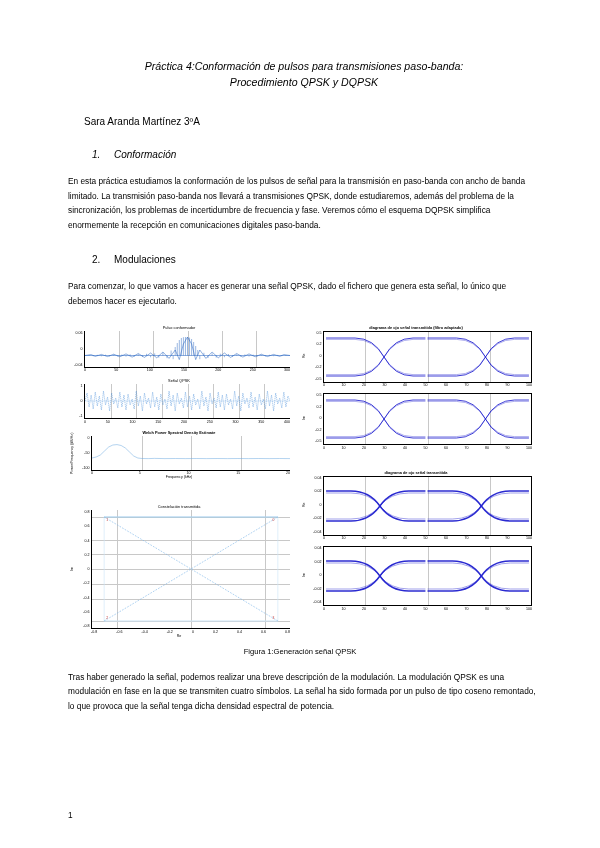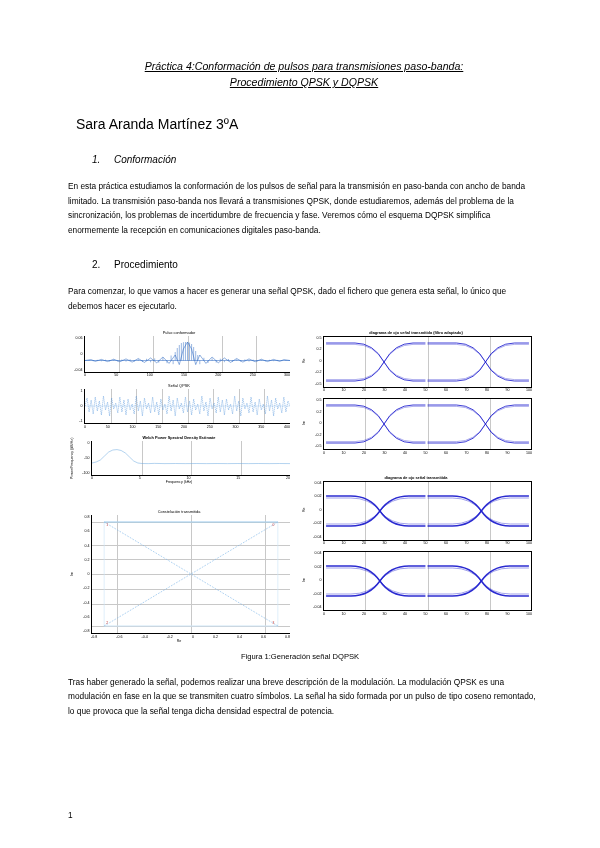--- a/index.html
+++ b/index.html
@@ -29,25 +29,24 @@
   }
   .doc-title {
     text-align: center;
     font-style: italic;
     font-size: 10.6px;
     line-height: 16px;
     margin: 28px auto 0 auto;
     width: 400px;
   }
   .doc-title span {
-    text-decoration: underline;
   }
   .author {
-    font-size: 14px;
-    margin: 26px 0 0 8px;
+    font-size: 10px;
+    margin: 26px 0 0 16px;
   }
   .section-heading {
     font-size: 10px;
     margin: 22px 0 0 0;
     padding-left: 24px;
   }
   .section-heading.italic {
     font-style: italic;
   }
   .section-heading .num {
@@ -178,21 +177,21 @@
 
   <div class="author">Sara Aranda Martínez 3ºA</div>
 
   <div class="section-heading italic">
     <span class="num">1.</span><span>Conformación</span>
   </div>
 
   <p class="body-text">En esta práctica estudiamos la conformación de los pulsos de señal para la transmisión en paso-banda con ancho de banda limitado. La transmisión paso-banda nos llevará a transmisiones QPSK, donde estudiaremos, además del problema de la sincronización, los problemas de incertidumbre de frecuencia y fase. Veremos cómo el esquema DQPSK simplifica enormemente la recepción en comunicaciones digitales paso-banda.</p>
 
   <div class="section-heading">
-    <span class="num">2.</span><span>Procedimiento</span>
+    <span class="num">2.</span><span>Modulaciones</span>
   </div>
 
   <p class="body-text">Para comenzar, lo que vamos a hacer es generar una señal QPSK, dado el fichero que genera esta señal, lo único que debemos hacer es ejecutarlo.</p>
 
   <div class="figure">
 
     <div class="fig-col left">
 
       <div class="panel">
         <div class="chart-title">Pulso conformador</div>
@@ -583,18 +582,18 @@
           <span>60</span>
             <span>70</span>
           <span>80</span>
             <span>90</span>
           <span>100</span>
         </div>
       </div>
     </div>
   </div>
 
-  <div class="caption">Figura 1:Generación señal DQPSK</div>
+  <div class="caption">Figura 1:Generación señal QPSK</div>
 
   <p class="body-text">Tras haber generado la señal, podemos realizar una breve descripción de la modulación. La modulación QPSK es una modulación en fase en la que se transmiten cuatro símbolos. La señal ha sido formada por un pulso de tipo coseno remontado, lo que provoca que la señal tenga dicha densidad espectral de potencia.</p>
 
   <div class="page-number">1</div>
 </div>
 
 </body></html>

